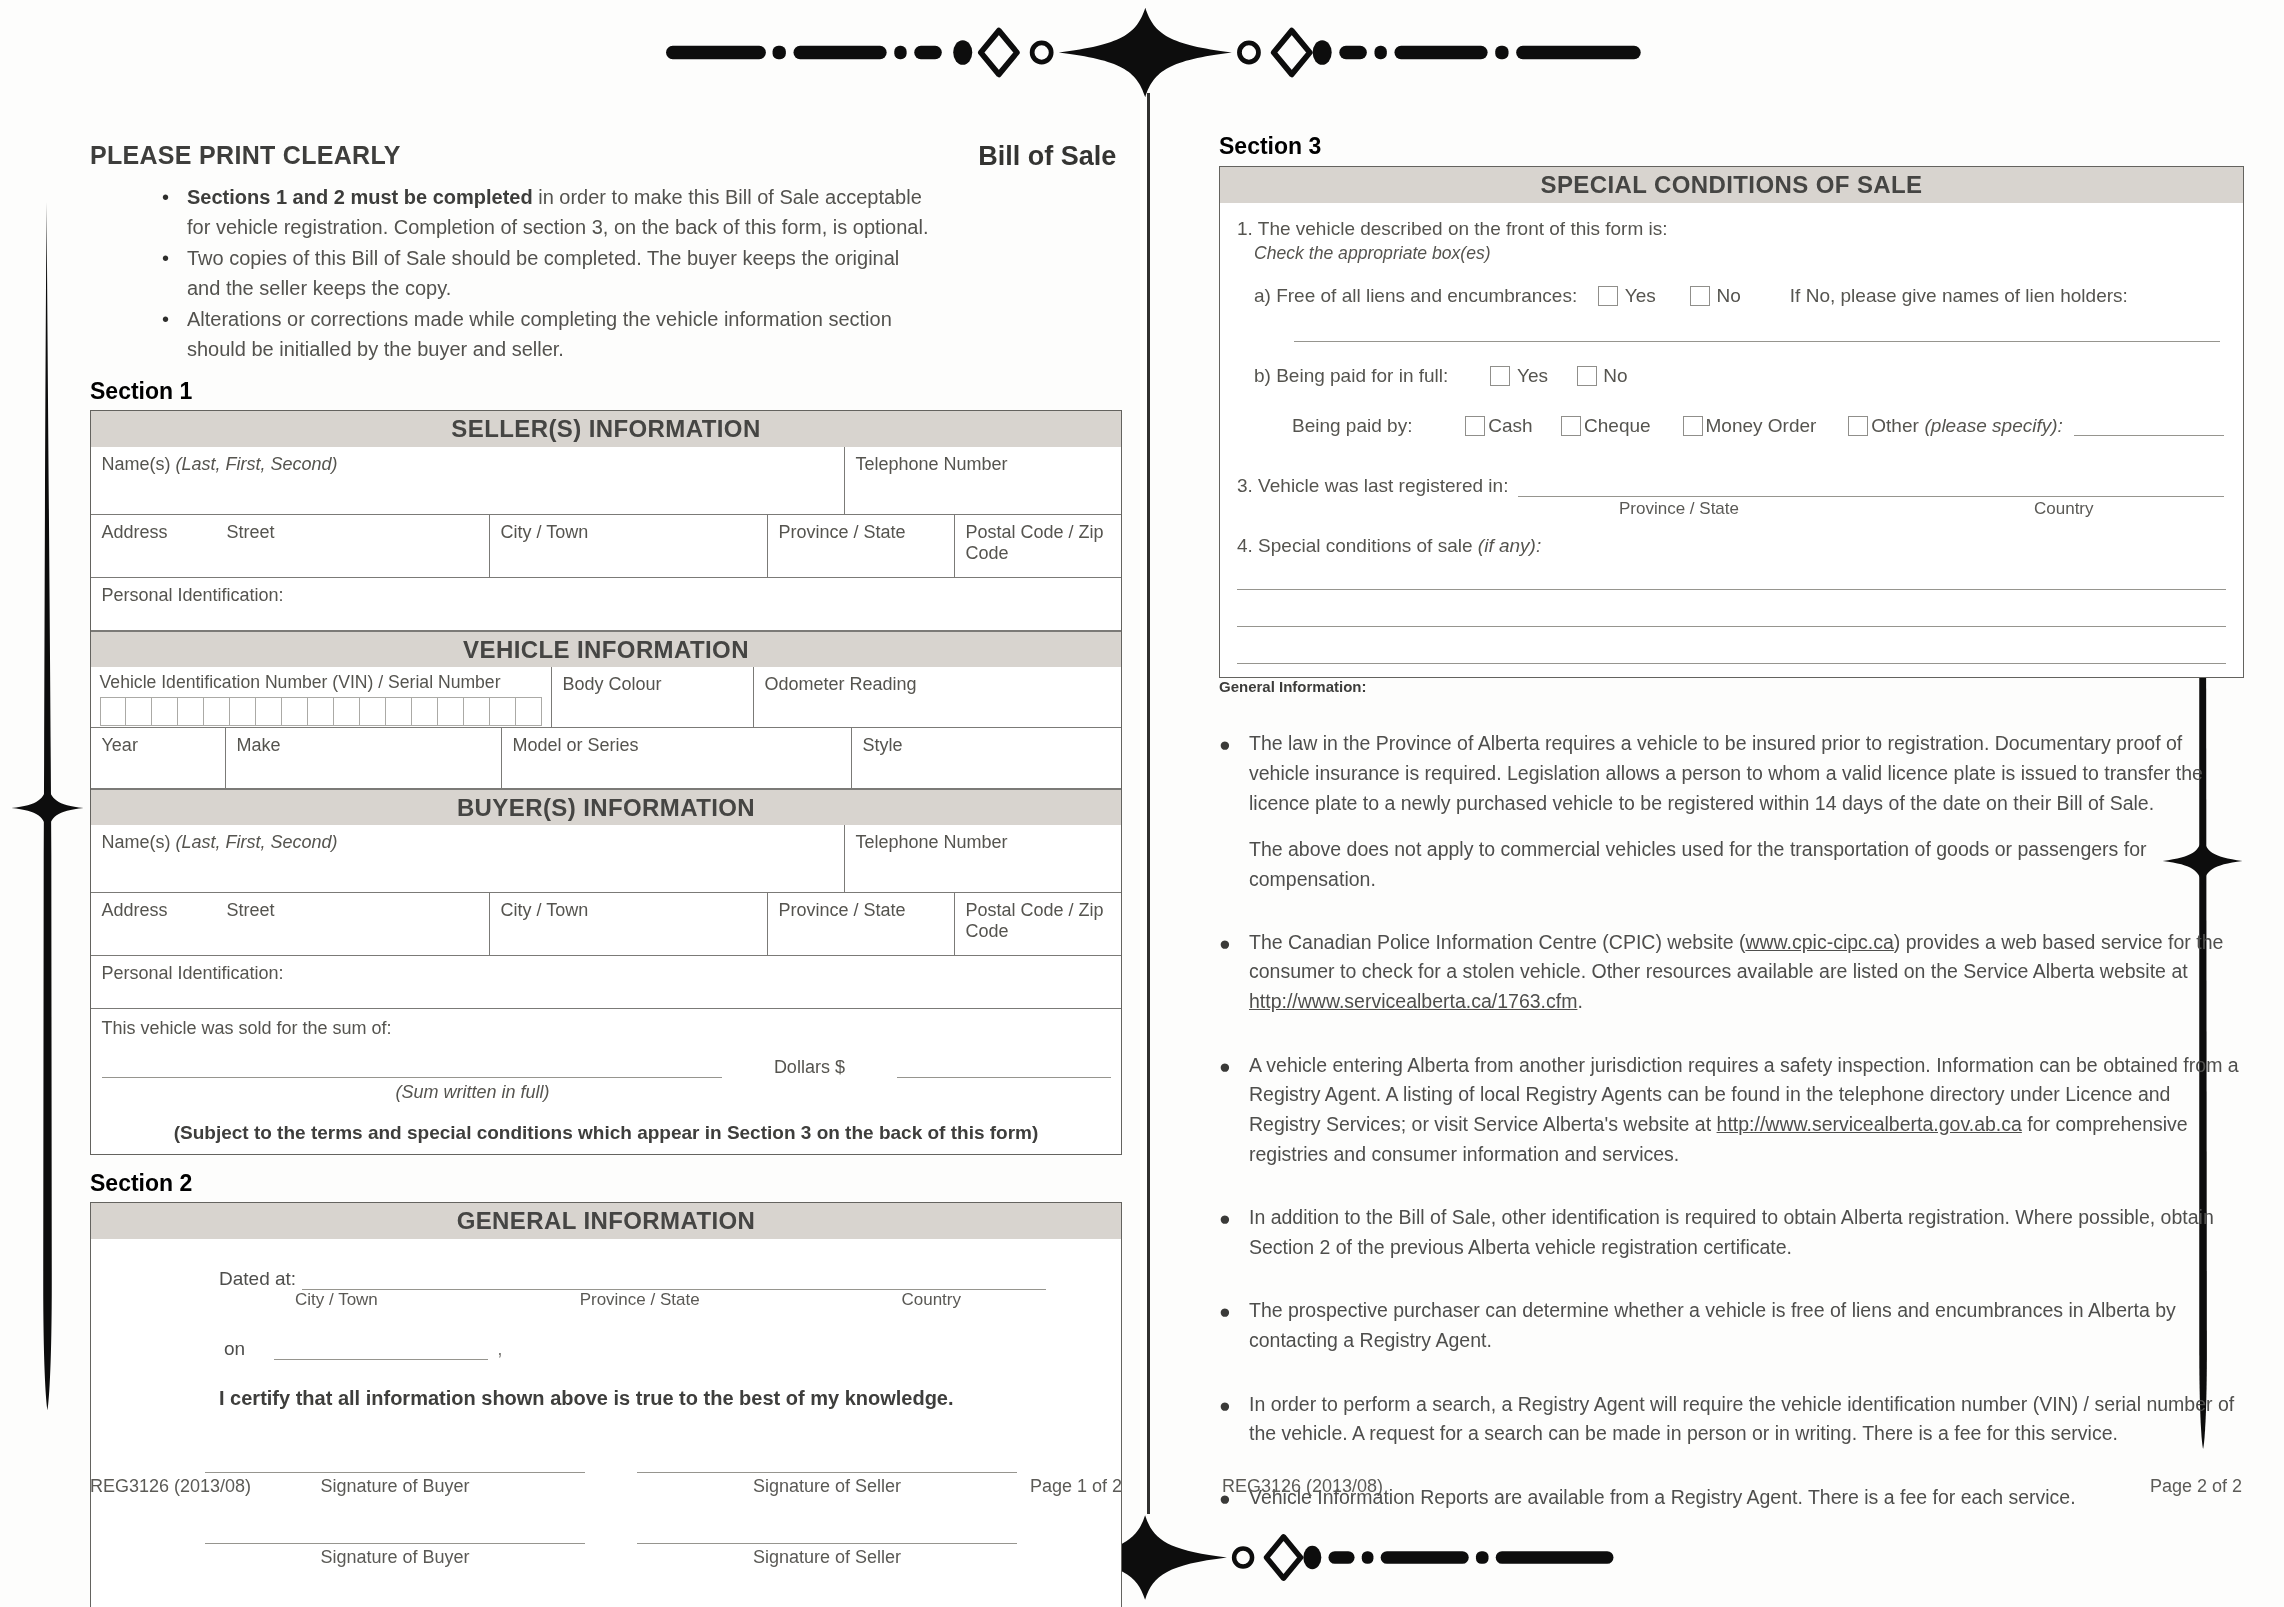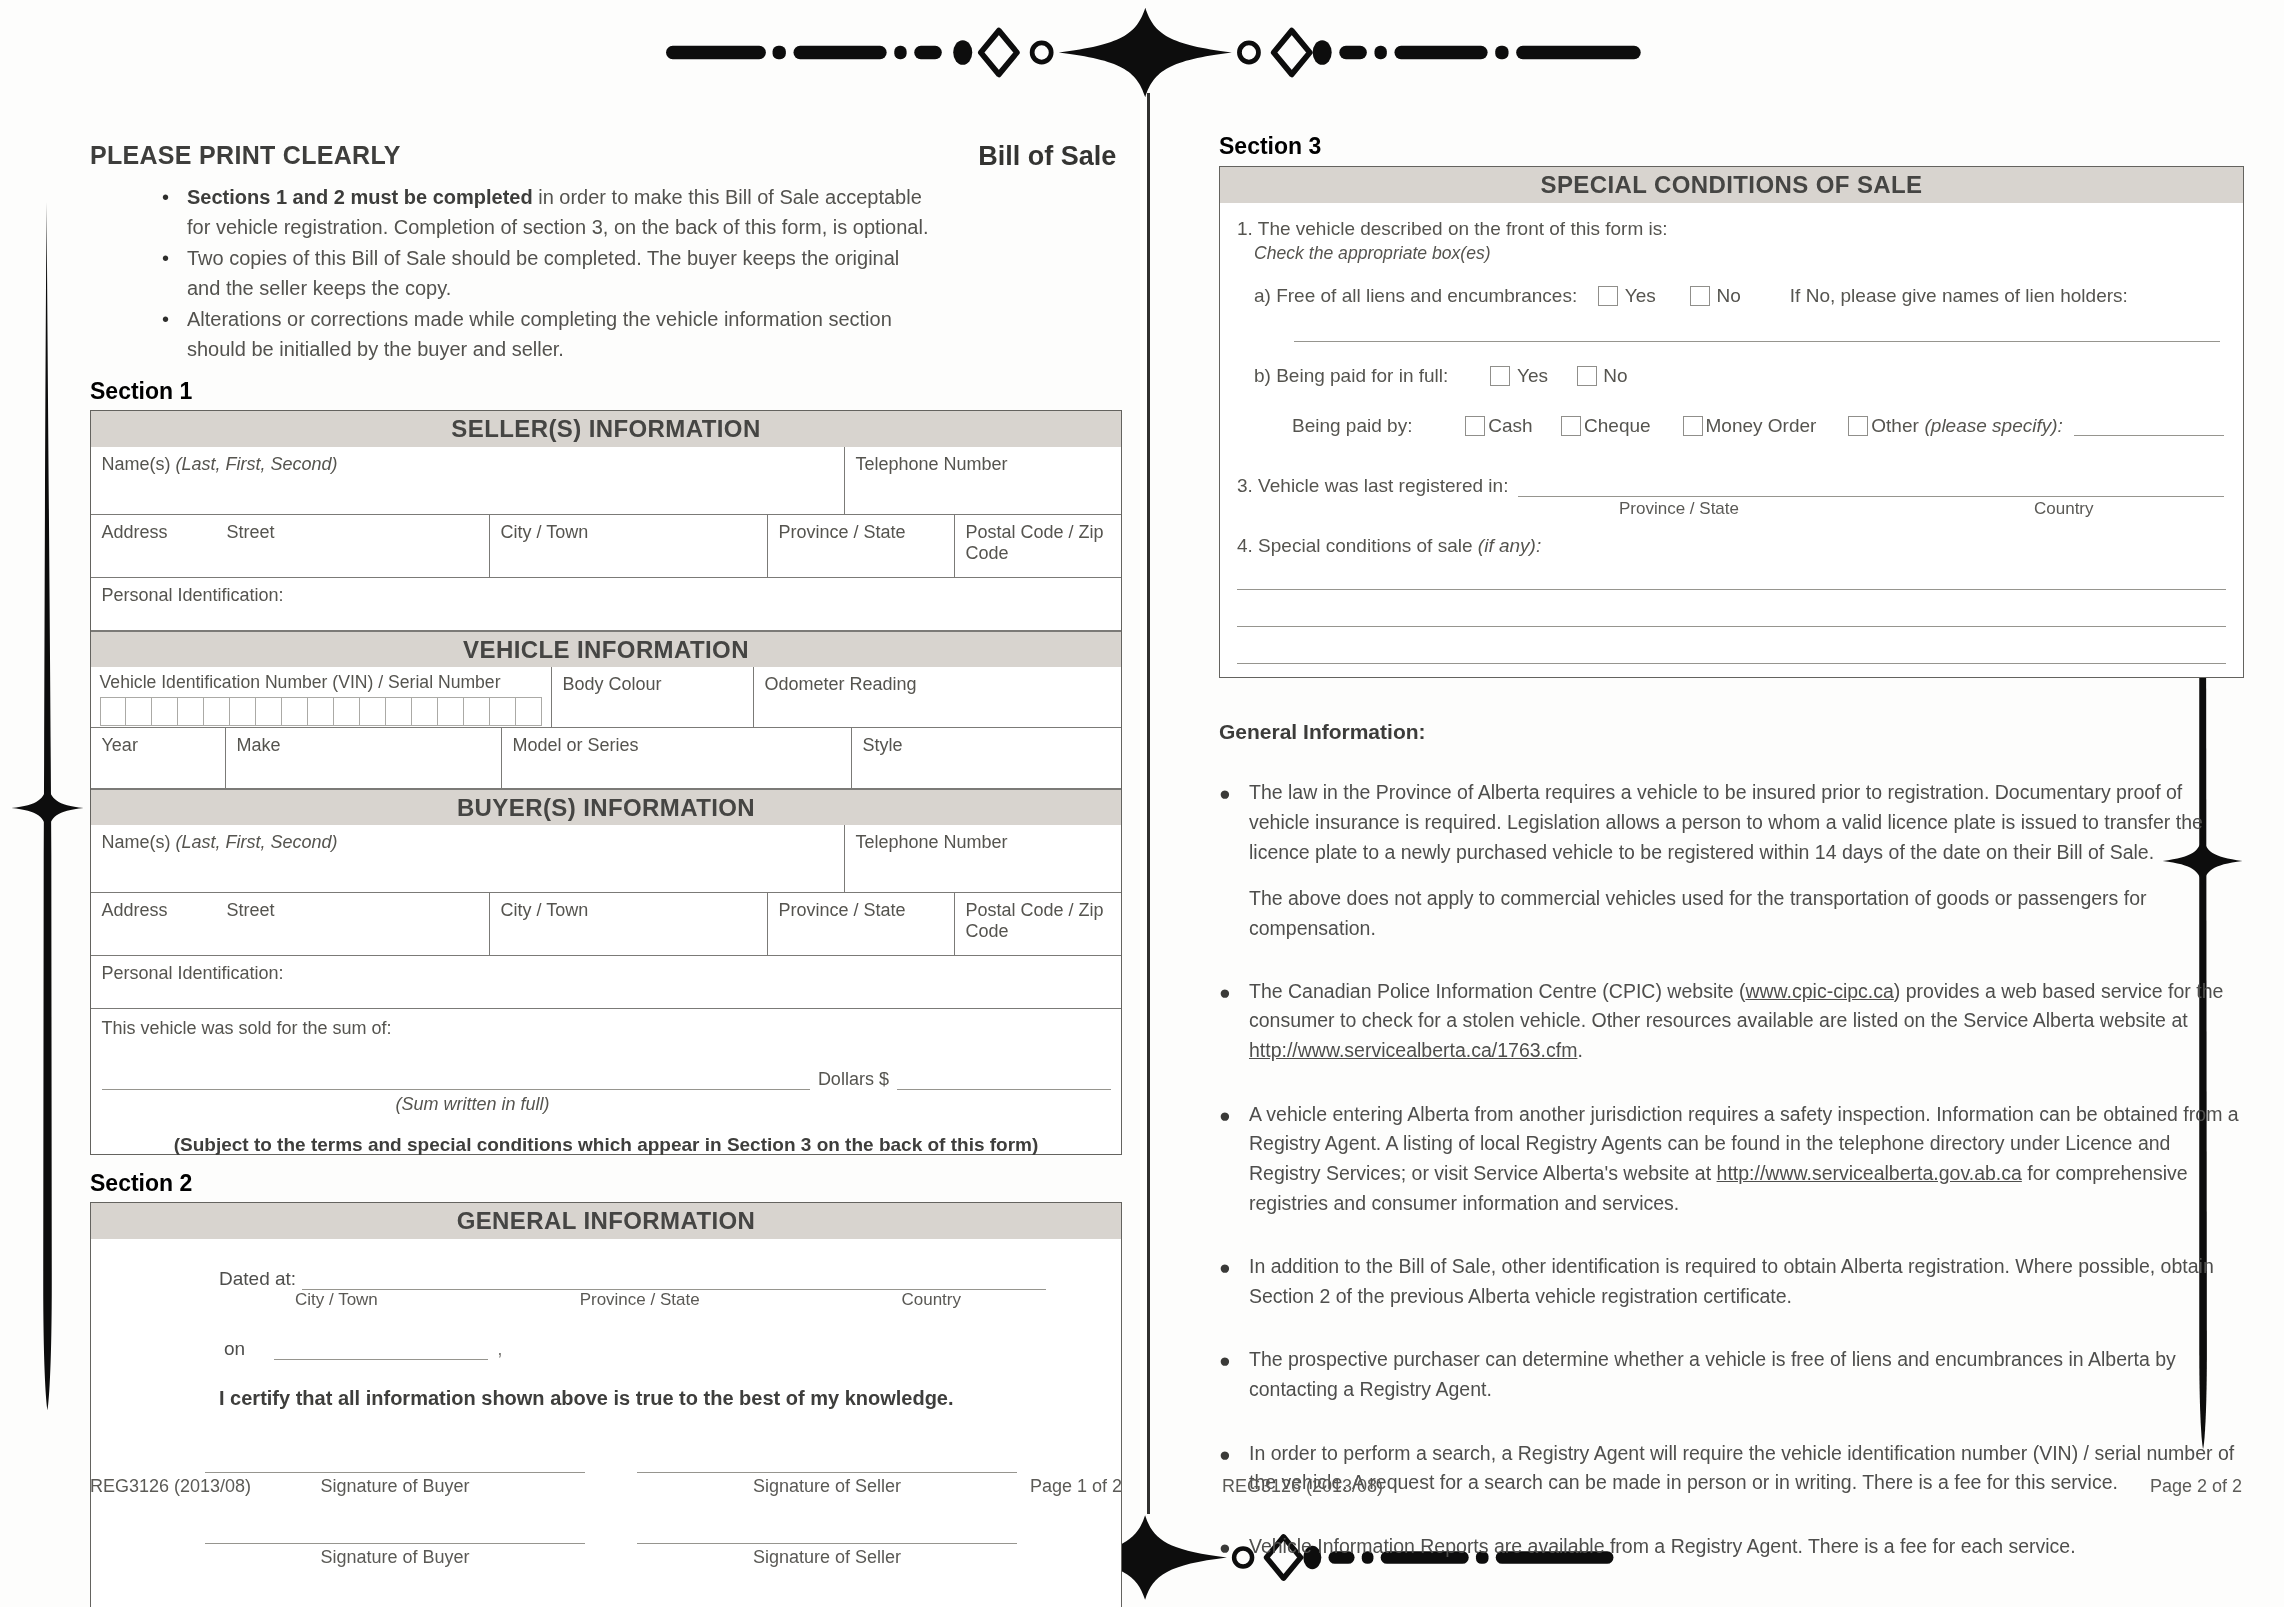--- a/index.html
+++ b/index.html
@@ -34,21 +34,21 @@
   .grow { flex:1; }
   .it { font-style:italic; }
   .addrcell { display:flex; }
   .addrcell .street { margin-left:59px; }
   .vincell { width:461px; padding:4.8px 8.6px 0; }
   .vinlabel { font-size:17.6px; color:#55544f; }
   .vinboxes { display:flex; margin-top:3.8px; }
   .vb { width:26px; height:28.5px; border:1px solid #abaaa6; border-left:none; background:#fff; }
   .vb:first-child { border-left:1px solid #abaaa6; }
   .sumrow { display:block; height:145px; padding:8.6px 10.5px 3.8px; font-size:18px; color:#55544f; }
-  .sline { display:flex; align-items:flex-end; margin-top:30px; }
+  .sline { display:flex; align-items:flex-end; margin-top:18px;gap:44px; }
   .wl { border-bottom:1.9px solid #96958f; }
   .sumhint { margin:3.8px 0 0 181px; width:380px; text-align:center; font-style:italic; font-size:18px; }
   .subject { text-align:center; font-weight:bold; margin-top:19px; font-size:19px; color:#3e3e3c; }
   .gcontent { padding:17px 0 13.3px; font-size:19px; }
   .datedrow { display:flex; align-items:flex-end; margin:11.4px 0 0 128px; width:827px; }
   .datedlabels { display:flex; margin-left:204px; width:666px; justify-content:space-between; font-size:17px; color:#5a5955; }
   .onrow { display:flex; align-items:flex-end; margin:28.5px 0 0 133px; }
   .certify { margin:27px 0 0 128px; font-weight:bold; font-size:20px; color:#3e3e3c; }
   .siggrid { display:grid; grid-template-columns:380px 380px; column-gap:52px; margin:28.5px 0 0 114px; }
   .sigcell { margin-bottom:13.3px; }
@@ -61,21 +61,21 @@
   
   .scbox { border:1.9px solid #64635f; margin-top:5.7px; background:#fff; padding-bottom:13.3px; }
   .r { font-size:19px; color:#55544f; }
   .ml18 { margin-left:17px; } .ml36 { margin-left:34px; } .ml76 { margin-left:72px; }
   .mr20 { margin-right:19px; }
   .ckb { display:inline-block; width:20px; height:20px; border:1.9px solid #908f8b; background:#fff; vertical-align:-3.8px; }
   .ckrow { display:flex; align-items:center; }
   .cklab { margin-left:6.7px; }
   .tight .cklab { margin-left:2.9px; }
   .flexline { display:flex; align-items:flex-end; }
-  .gi-h { font-size:21px; font-weight:bold; color:#3c3c3a; margin-top:42px; }
+  .gi-h { font-size:15px; font-weight:bold; color:#3c3c3a; }
   .gib { display:flex; margin-top:34px; font-size:19.5px; line-height:1.52; color:#57565
 2; }
   .gib .bdot { flex:none; width:30px; padding-top:1px; color:#3a3a38; }
   .gib .btxt { flex:1; }
   .gsub { margin:17px 0 0 30px; font-size:19.5px; line-height:1.5; color:#57565
 2; }
   .lnk { text-decoration:underline; }
   .rel { position:relative; }
   .abs { position:absolute; }
 

